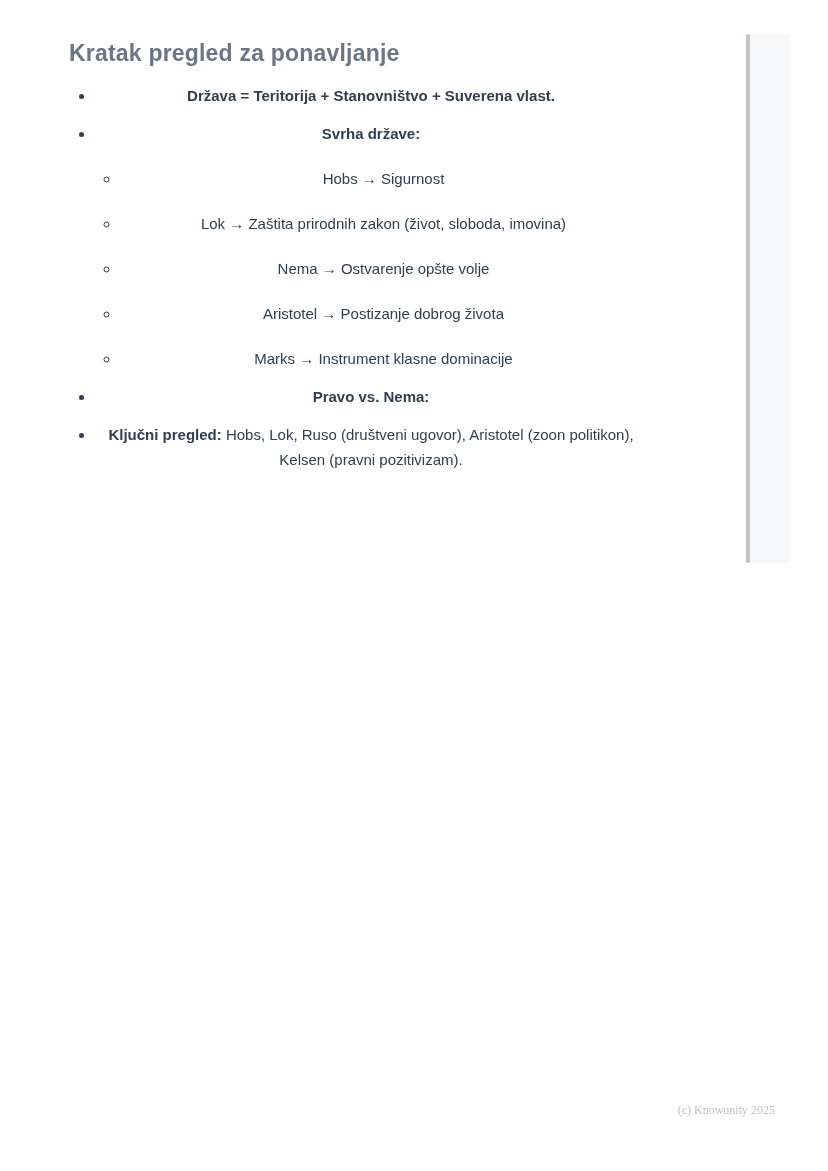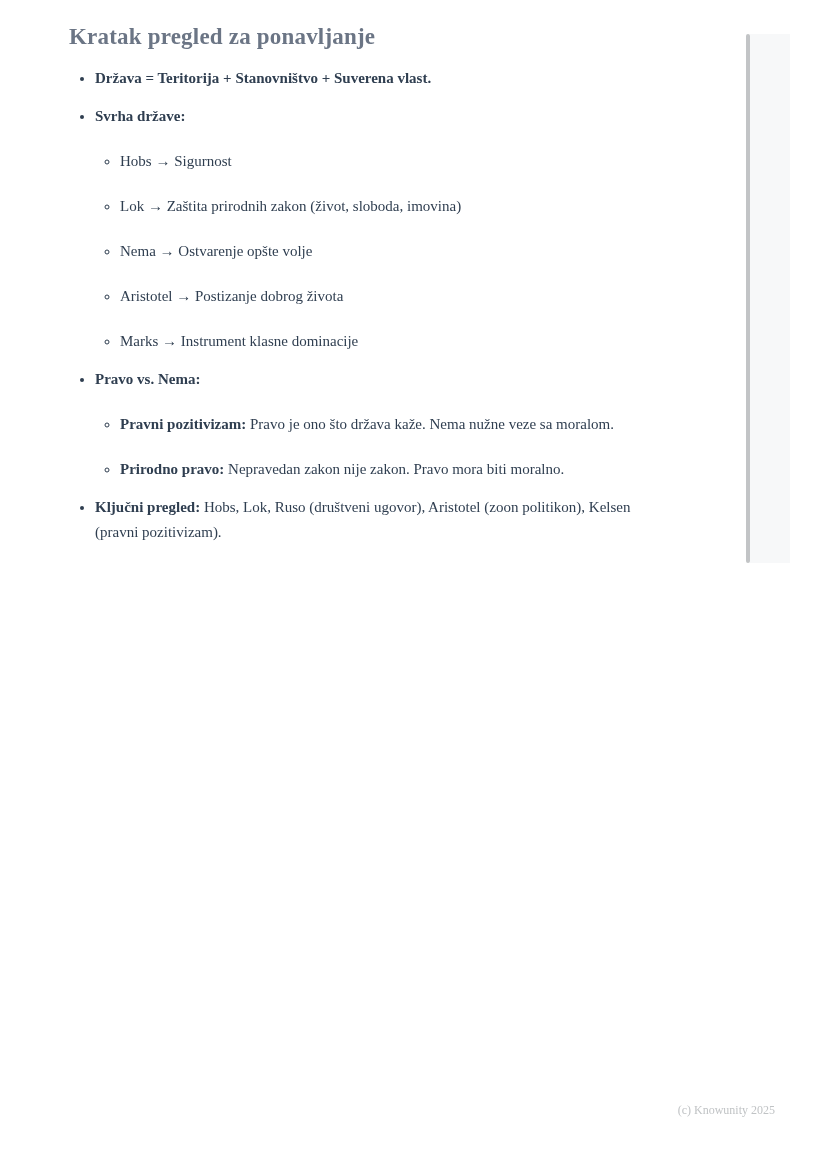--- a/index.html
+++ b/index.html
@@ -6,37 +6,37 @@
   html, body { width: 828px; height: 1171px; }
   body {
     position: relative;
     background: #ffffff;
     font-family: "Liberation Sans", "DejaVu Sans", sans-serif;
     color: #2f3e50;
     overflow: hidden;
   }
   .page {
     position: absolute;
-    top: 24px;
+    top: 40px;
     left: 69px;
     width: 578px;
-    font-family: Liberation Serif, serif;
   }
   h1.title {
     font-size: 23px;
     font-weight: 700;
     color: #6b7585;
     letter-spacing: 0.2px;
     margin-bottom: 16px;
   }
   ul.top {
     list-style: disc;
     padding-left: 26px;
     font-size: 15px;
     line-height: 25px;
+    text-align: center;
   }
   ul.top > li { margin-top: 13px; }
   ul.sub {
     list-style: circle;
     padding-left: 25px;
   }
   ul.sub > li { margin-top: 20px; }
   .b { font-weight: 700; }
   .scroll-track {
     position: absolute;
@@ -91,28 +91,20 @@
           <span class="b"></span><span>Aristotel → Postizanje dobrog života</span>
         </li>
         <li>
           <span class="b"></span><span>Marks → Instrument klasne dominacije</span>
         </li>
       </ul>
     </li>
 
     <li>
       <span class="b">Pravo vs. Nema:</span><span></span>
-      <ul class="sub">
-        <li>
-          <span class="b">Pravni pozitivizam:</span><span> Pravo je ono što država kaže. Nema nužne veze sa moralom.</span>
-        </li>
-        <li>
-          <span class="b">Prirodno pravo:</span><span> Nepravedan zakon nije zakon. Pravo mora biti moralno.</span>
-        </li>
-      </ul>
     </li>
 
     <li>
       <span class="b">Ključni pregled:</span><span> Hobs, Lok, Ruso (društveni ugovor), Aristotel (zoon politikon), Kelsen (pravni pozitivizam).</span>
     </li>
   </ul>
 </div>
 
 <div class="scroll-track"></div>
 <div class="scroll-thumb"></div>

